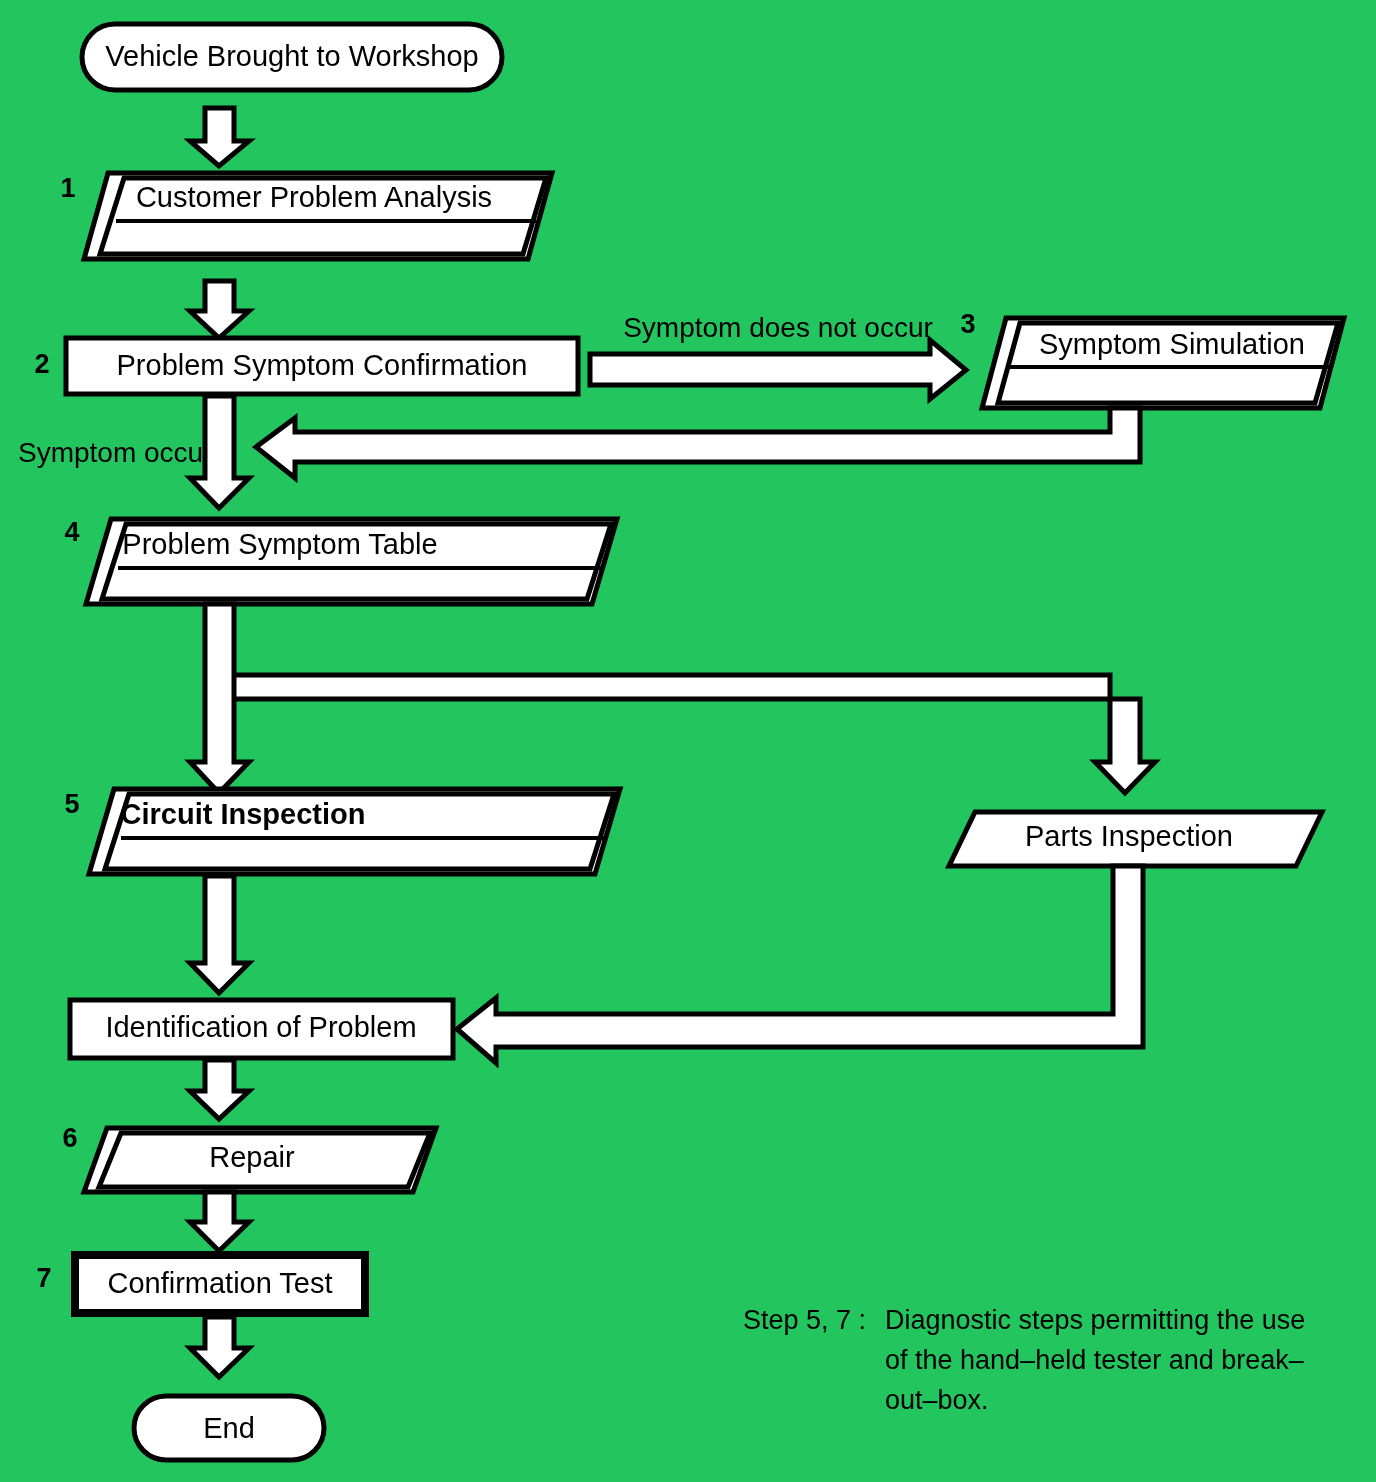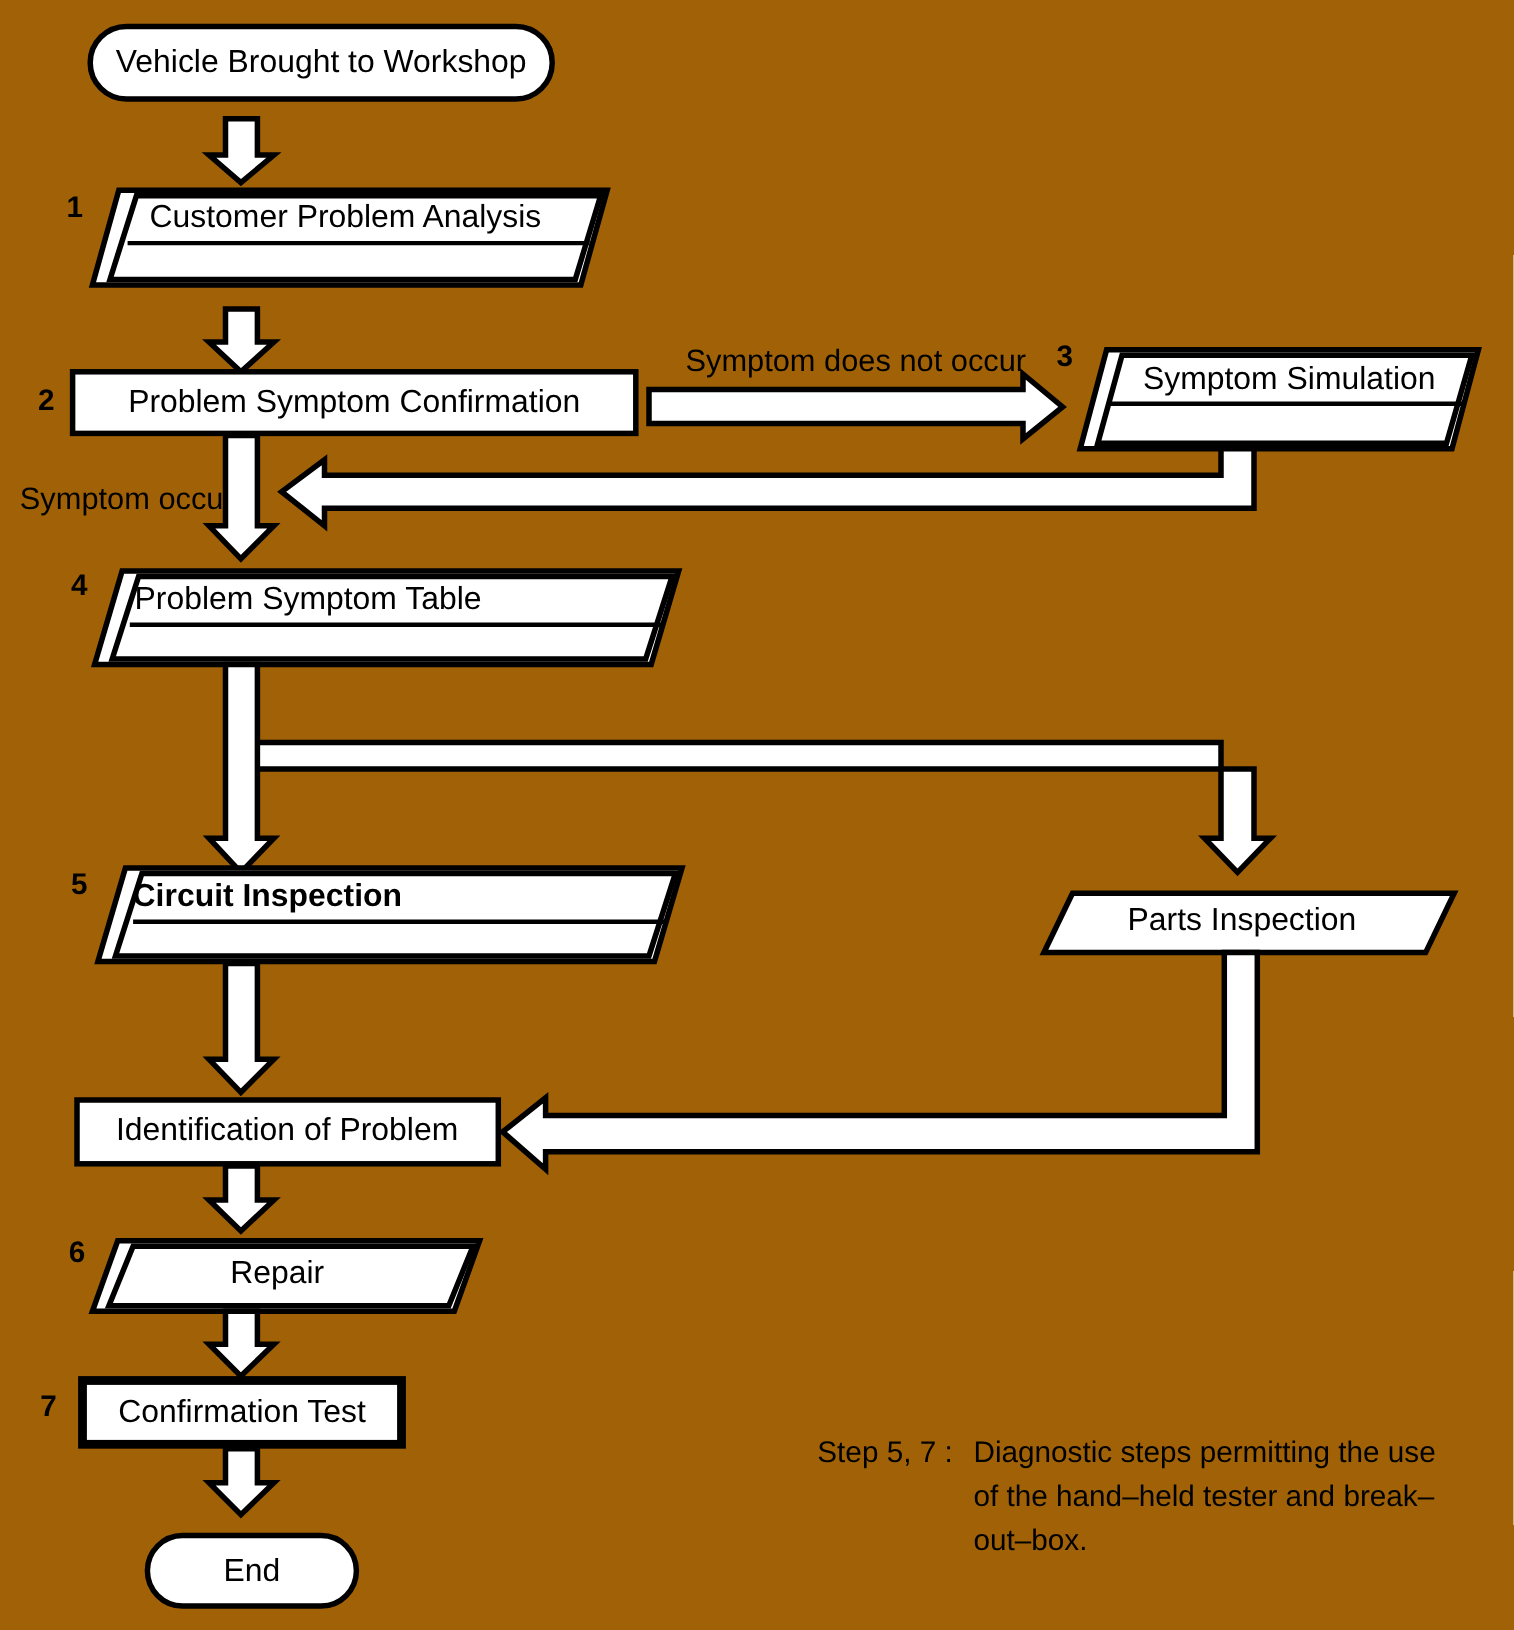--- a/index.html
+++ b/index.html
@@ -4,21 +4,21 @@
 <style>
   html, body {
     margin: 0;
     padding: 0;
     background: #ffffff;
   }
   #page {
     position: relative;
     width: 1376px;
     height: 1482px;
-    background: #a16207;
+    background: #22c55e;
     font-family: "Liberation Sans", sans-serif;
     overflow: hidden;
   }
   svg.flow {
     position: absolute;
     left: 0;
     top: 0;
     width: 1376px;
     height: 1482px;
   }

